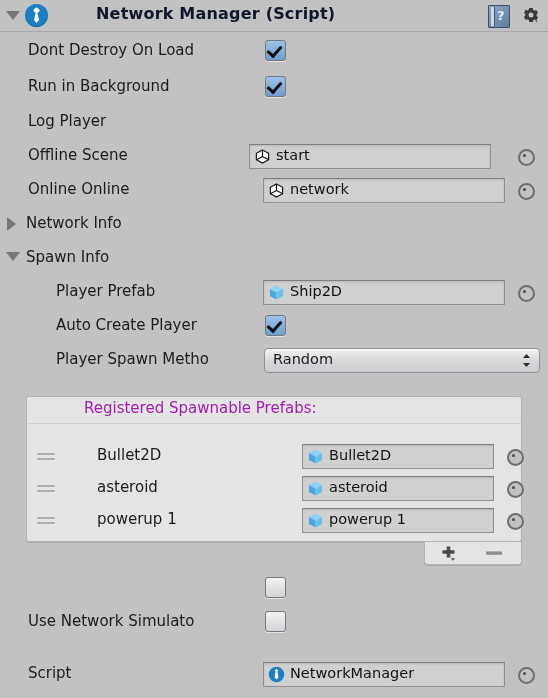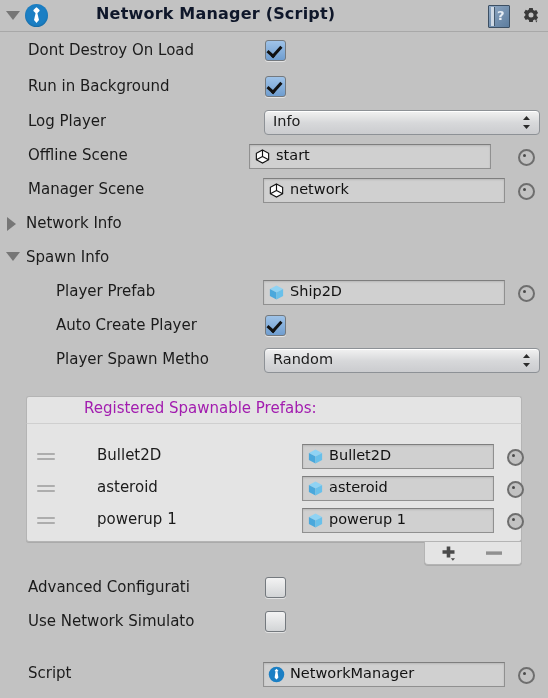--- a/index.html
+++ b/index.html
@@ -292,43 +292,36 @@
   <div class="checkbox on" style="left:265px; top:8px"></div>
 </div>
 
 <div class="row" style="height:36px">
   <div class="label" style="top:9px">Run in Background</div>
   <div class="checkbox on" style="left:265px; top:8px"></div>
 </div>
 
 <div class="row">
   <div class="label" style="top:8px">Log Player</div>
-  <div class="popup" style="left:264px; top:6px; width:274px">
-    <div class="popup-text">Info</div>
-    <svg class="popup-arrows" viewBox="0 0 9 13">
-      <path fill="#2b2b2b" d="M4.5 0 L8 4 H1 Z"></path>
-      <path fill="#2b2b2b" d="M4.5 13 L8 9 H1 Z"></path>
-    </svg>
-  </div>
 </div>
 
 <div class="row">
   <div class="label" style="top:8px">Offline Scene</div>
   <div class="objfield" style="left:249px; top:6px; width:240px">
     <svg class="obj-icon" viewBox="0 0 18 18">
       <path fill="#fdfdfd" stroke="#111" stroke-width="1.2" d="M9 2 L15.5 5.6 L15.5 12.4 L9 16 L2.5 12.4 L2.5 5.6 Z"></path>
       <path fill="none" stroke="#111" stroke-width="1.2" d="M9 2 L9 9 M9 9 L15.5 12.4 M9 9 L2.5 12.4"></path>
     </svg>
     <div class="objfield-text">start</div>
   </div>
   <div class="picker" style="left:518px; top:11px"></div>
 </div>
 
 <div class="row">
-  <div class="label" style="top:8px">Manager Scene</div>
+  <div class="label" style="top:8px">Online Online</div>
   <div class="objfield" style="left:263px; top:6px; width:240px">
     <svg class="obj-icon" viewBox="0 0 18 18">
       <path fill="#fdfdfd" stroke="#111" stroke-width="1.2" d="M9 2 L15.5 5.6 L15.5 12.4 L9 16 L2.5 12.4 L2.5 5.6 Z"></path>
       <path fill="none" stroke="#111" stroke-width="1.2" d="M9 2 L9 9 M9 9 L15.5 12.4 M9 9 L2.5 12.4"></path>
     </svg>
     <div class="objfield-text">network</div>
   </div>
   <div class="picker" style="left:518px; top:11px"></div>
 </div>
 
@@ -437,21 +430,20 @@
       <path fill="#4a4a4a" d="M6.5 4.2h4.2V0.5h3.6v3.7h4.2v3.6h-4.2v3.7h-3.6V7.8H6.5z" transform="translate(-3,1)"></path>
       <path fill="#4a4a4a" d="M11.8 13.2h4.2l-2.1 2.6z"></path>
     </svg>
     <svg class="minus-btn" viewBox="0 0 22 16">
       <rect x="3" y="6.4" width="16" height="3.4" fill="#909090"></rect>
     </svg>
   </div>
 </div>
 
 <div class="row" style="position:absolute; top:570px; left:0; width:548px">
-  <div class="label w-clip-a" style="top:8px">Advanced Configurati</div>
   <div class="checkbox" style="left:265px; top:7px"></div>
 </div>
 
 <div class="row" style="position:absolute; top:604px; left:0; width:548px">
   <div class="label w-clip-a" style="top:8px">Use Network Simulato</div>
   <div class="checkbox" style="left:265px; top:7px"></div>
 </div>
 
 <div class="row" style="position:absolute; top:656px; left:0; width:548px">
   <div class="label" style="top:8px">Script</div>

